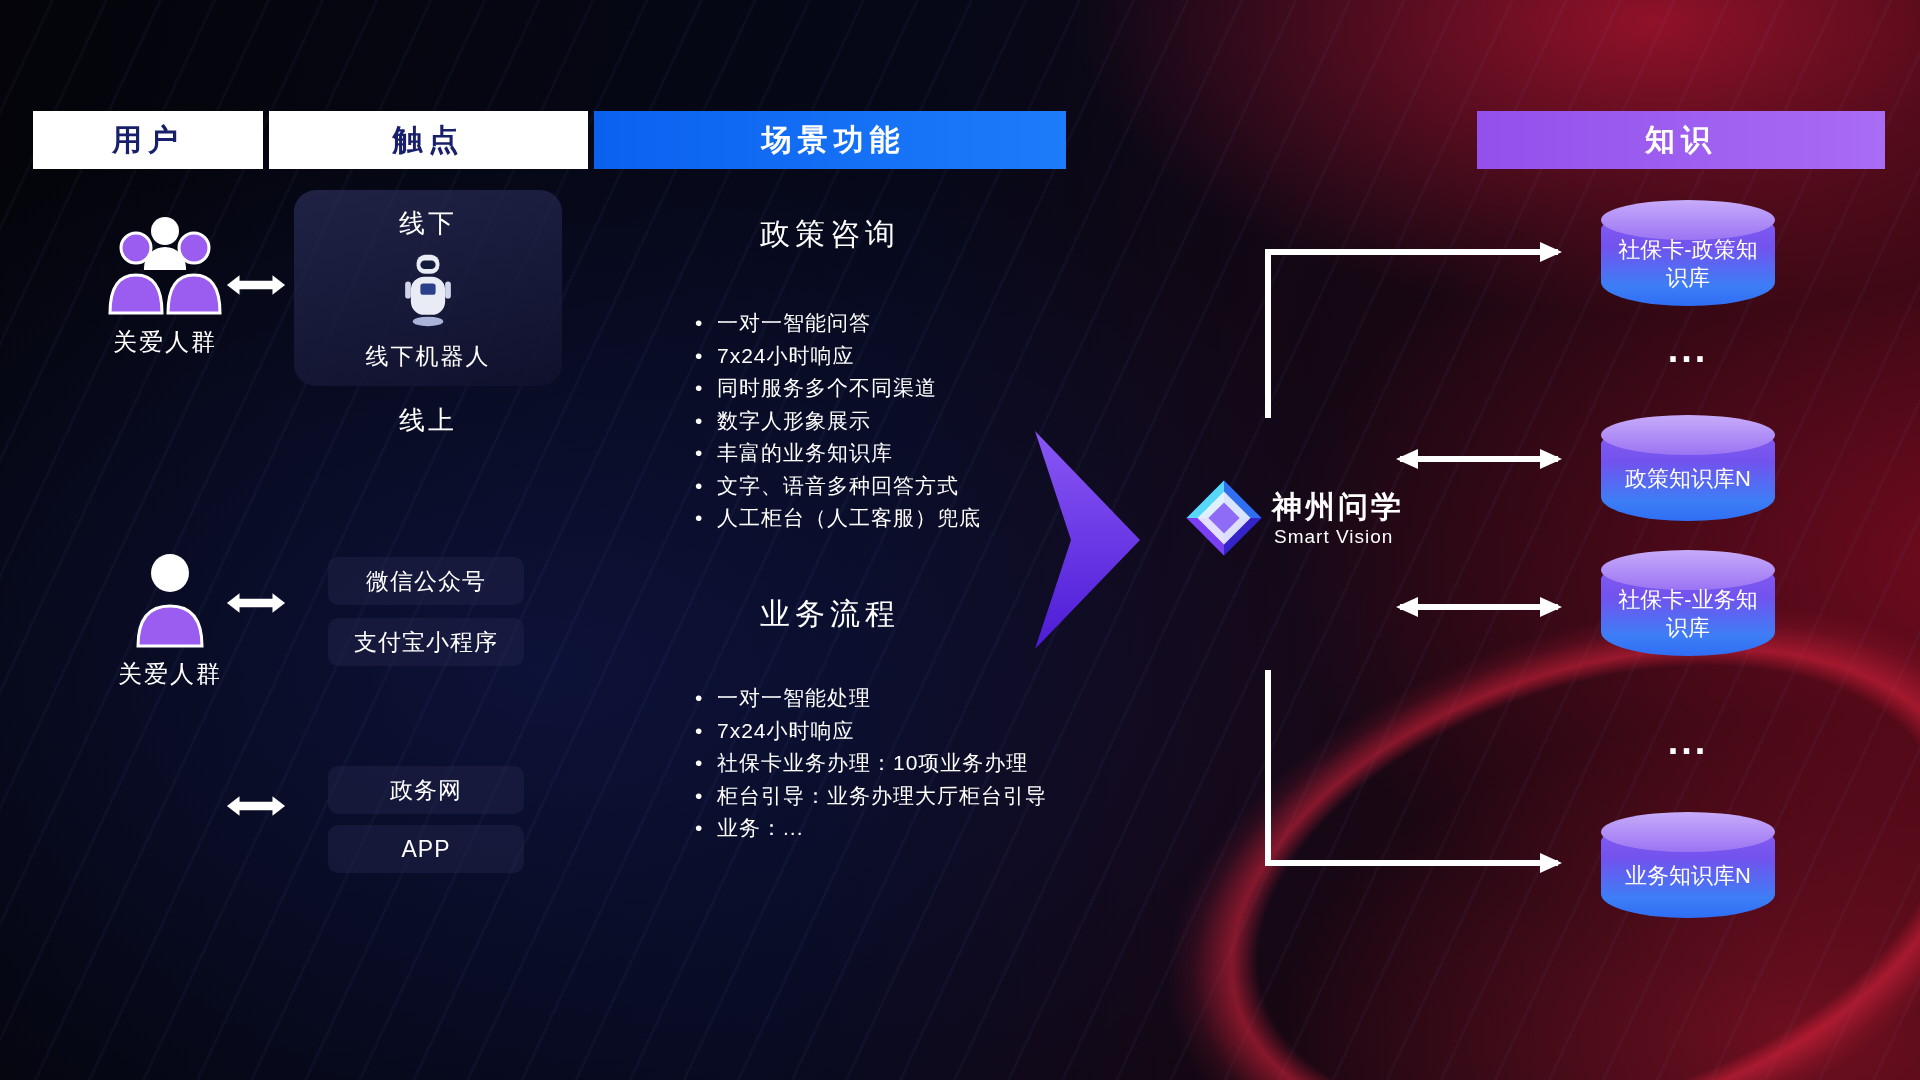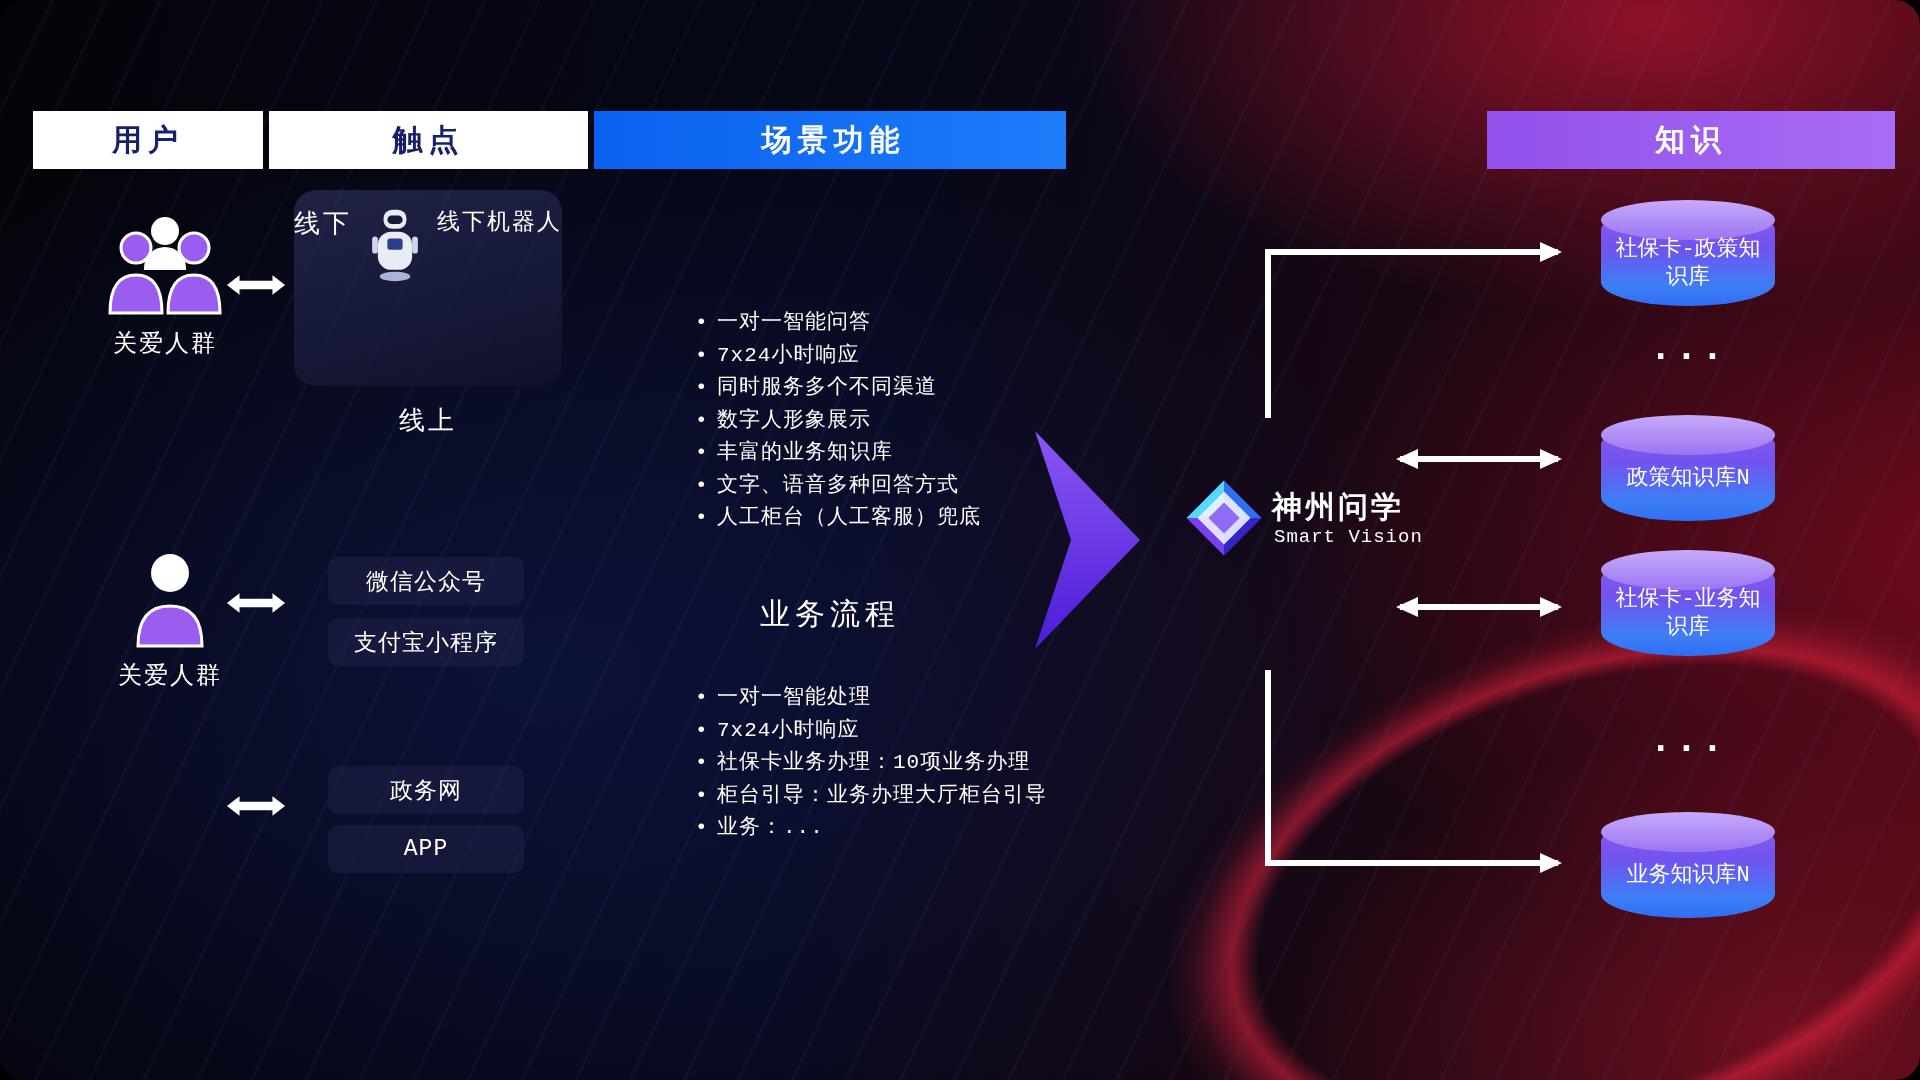--- a/index.html
+++ b/index.html
@@ -1,26 +1,25 @@
 <!DOCTYPE html>
 <html><head>
 <meta charset="utf-8">
 <style>
   * { box-sizing: border-box; }
   body { margin: 0; background: #000; }
   .stage {
     position: relative; width: 1920px; height: 1080px; overflow: hidden;
-    font-family: Liberation Mono, monospace; color: #fff;
+    font-family: Liberation Sans, sans-serif; color: #fff;
     background:
       radial-gradient(900px 460px at 86% 2%, rgba(214,24,56,0.62), rgba(214,24,56,0) 64%),
       radial-gradient(1150px 720px at 104% 52%, rgba(190,16,46,0.50), rgba(190,16,46,0) 62%),
       radial-gradient(850px 520px at 94% 96%, rgba(205,26,52,0.45), rgba(205,26,52,0) 62%),
       radial-gradient(1300px 820px at 28% 62%, rgba(24,34,110,0.40), rgba(24,34,110,0) 70%),
       linear-gradient(100deg, #04040a 0%, #060818 45%, #190712 72%, #26060e 100%);
-    border-radius: 25px;
   }
   .streaks {
     position: absolute; inset: 0;
     background: repeating-linear-gradient(115deg,
       rgba(255,255,255,0) 0px, rgba(255,255,255,0) 46px,
       rgba(140,160,255,0.04) 46px, rgba(140,160,255,0.04) 49px);
   }
   .swoosh {
     position: absolute; right: -160px; bottom: -90px; width: 960px; height: 560px;
     background: radial-gradient(ellipse at 50% 50%,
@@ -42,21 +41,21 @@
   .user { position: absolute; text-align: center; }
   .user-label { margin-top: 6px; font-size: 24px; letter-spacing: 2px; }
   .pc { fill: var(--pc); }
   .harrow { position: absolute; width: 62px; height: 26px; }
 
   
   .touch-box {
     position: absolute; left: 294px; top: 190px; width: 268px; height: 196px;
     border-radius: 22px;
     background: linear-gradient(165deg, rgba(54,56,108,0.55), rgba(15,17,44,0.92));
-    display: flex; flex-direction: row; justify-content: space-between;
+    display: flex; flex-direction: column; align-items: center; justify-content: space-between;
     padding: 16px 0 14px;
   }
   .touch-box-title { font-size: 26px; letter-spacing: 3px; }
   .touch-box-label { font-size: 23px; letter-spacing: 2px; }
   .online-label { position: absolute; left: 294px; top: 403px; width: 268px; text-align: center; font-size: 26px; letter-spacing: 3px; }
   .channel {
     position: absolute; left: 328px; width: 196px; height: 48px;
     display: flex; align-items: center; justify-content: center;
     font-size: 23px; letter-spacing: 1px;
     background: rgba(36,38,76,0.45); border-radius: 10px;
@@ -99,21 +98,21 @@
 </head>
 <body>
 
 <div class="stage">
   <div class="streaks"></div>
   <div class="swoosh"></div>
 
   <div class="hdr hdr-white" style="left:33px;   width:230px;">用户</div>
   <div class="hdr hdr-white" style="left:269px;  width:319px;">触点</div>
   <div class="hdr hdr-blue" style="left:594px;  width:472px;padding-left:7px;">场景功能</div>
-  <div class="hdr hdr-purple" style="left:1477px; width:408px;margin-left:10px;">知识</div>
+  <div class="hdr hdr-purple" style="left:1477px; width:408px;">知识</div>
 
   <div class="user" style="left:85px; top:212px; width:160px; --pc:#9b5cf0;">
     <svg width="130" height="104" viewBox="0 0 130 104">
       <circle cx="65" cy="19" r="14" fill="#ffffff"></circle>
       <path d="M44 56 a21 21 0 0 1 42 0 v2 h-42 z" fill="#ffffff"></path>
       <g stroke="#ffffff" stroke-width="3">
         <circle class="pc" cx="36" cy="36" r="15"></circle>
         <path class="pc" d="M10 101 q0 -38 26 -38 q26 0 26 38 z"></path>
         <circle class="pc" cx="94" cy="36" r="15"></circle>
         <path class="pc" d="M68 101 q0 -38 26 -38 q26 0 26 38 z"></path>
@@ -157,20 +156,21 @@
     <div class="touch-box-label">线下机器人</div>
   </div>
 
   <div class="online-label">线上</div>
 
   <div class="channel" style="top:557px;">微信公众号</div>
   <div class="channel" style="top:618px;">支付宝小程序</div>
   <div class="channel" style="top:766px;">政务网</div>
   <div class="channel" style="top:825px;">APP</div>
 
+  <div class="scn-title" style="top:214px;">政策咨询</div>
   <ul class="scn-list" style="top:290px;">
     <li>一对一智能问答</li>
     <li>7x24小时响应</li>
     <li>同时服务多个不同渠道</li>
     <li>数字人形象展示</li>
     <li>丰富的业务知识库</li>
     <li>文字、语音多种回答方式</li>
     <li>人工柜台（人工客服）兜底</li>
   </ul>
 

